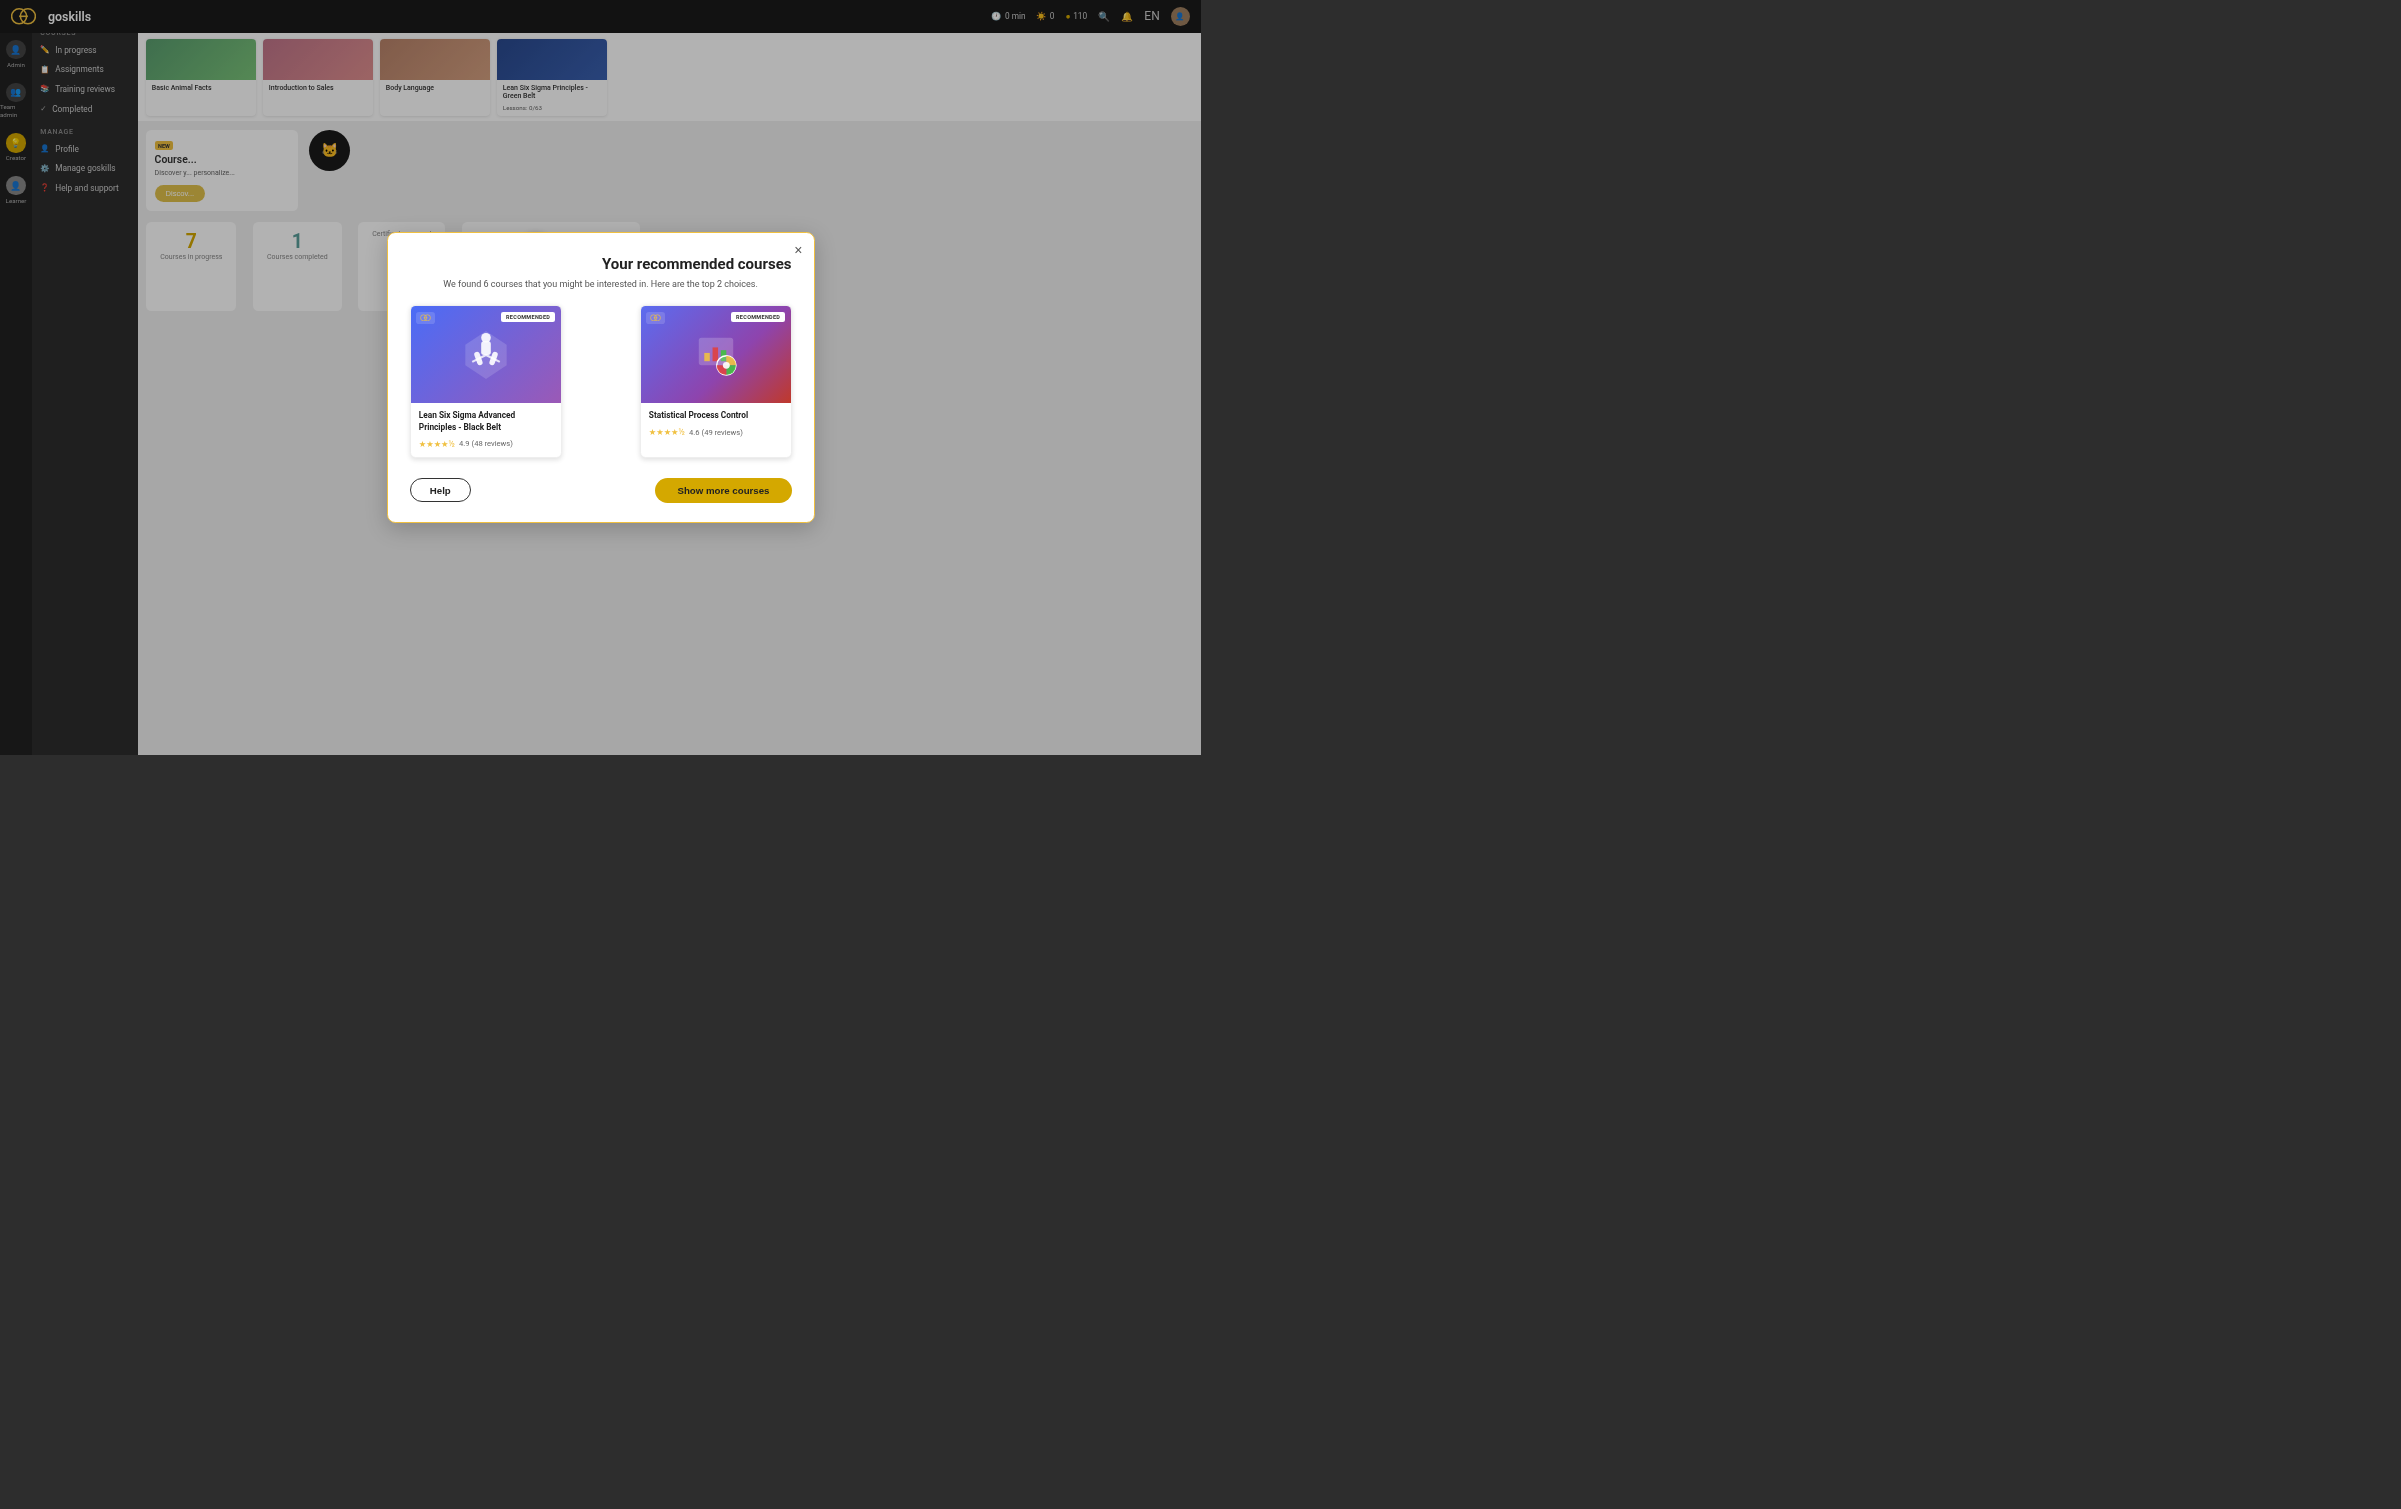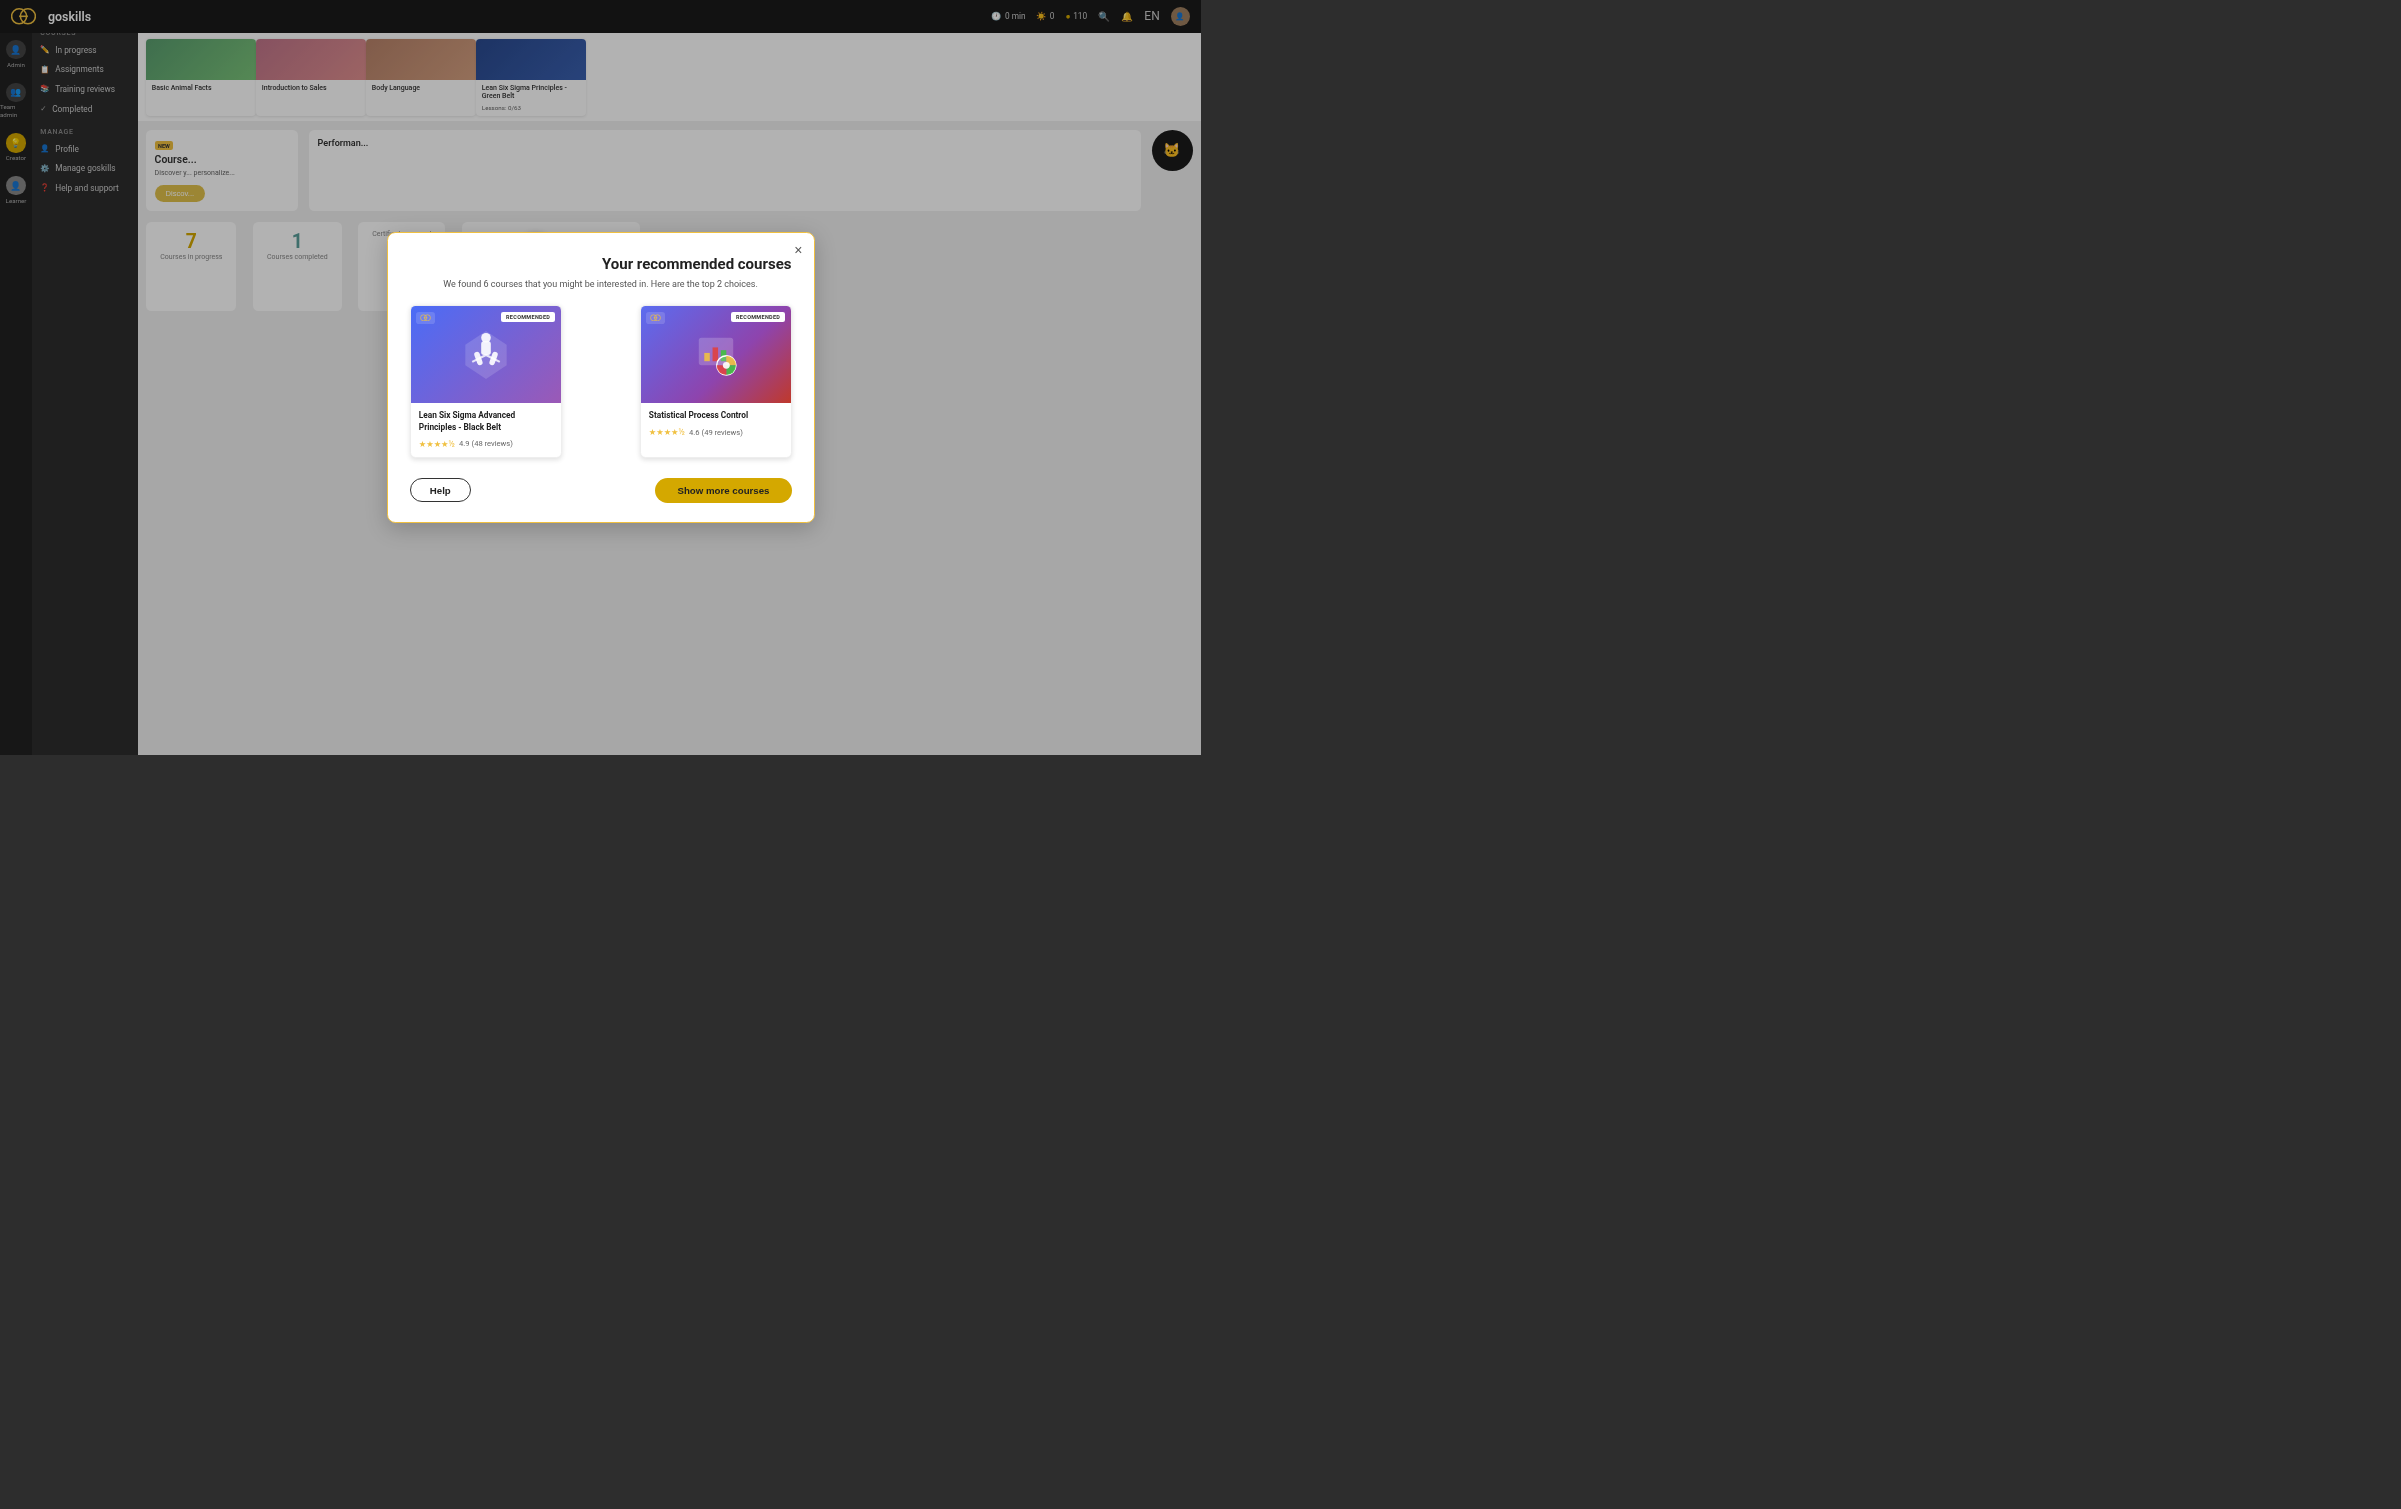--- a/index.html
+++ b/index.html
@@ -397,21 +397,21 @@
     <span>Manage goskills</span>
   </div>
   <div class="sidebar-item">
     <span class="sidebar-item-icon">❓</span>
     <span>Help and support</span>
   </div>
 </div>
 
 <div class="main-content">
 
-  <div style="display:flex; padding:5.5px 8.3px; background:white;">
+  <div style="display:flex; gap:7px; padding:5.5px 8.3px; background:white;">
     <div class="bg-course-card">
       <div class="bg-course-thumb" style="background:linear-gradient(135deg,#5a9e6f,#7bc47a);"></div>
       <div class="bg-course-title">Basic Animal Facts</div>
     </div>
     <div class="bg-course-card">
       <div class="bg-course-thumb" style="background:linear-gradient(135deg,#c0758a,#e09090);"></div>
       <div class="bg-course-title">Introduction to Sales</div>
     </div>
     <div class="bg-course-card">
       <div class="bg-course-thumb" style="background:linear-gradient(135deg,#b8836a,#d4a080);"></div>
@@ -423,23 +423,20 @@
       <div style="font-size:6.2px; padding:0 5.5px 4.1px; color:#666;">Lessons: 0/63</div>
     </div>
   </div>
 
   <div style="display:flex; padding:8.3px 8.3px 5.5px; gap:11px;">
     <div style="background:white; border-radius:5.5px; padding:8.3px; flex:1; max-width:152px;">
       <div class="bg-new-badge">NEW</div>
       <div class="bg-section-title">Course...</div>
       <div style="font-size:7px; color:#666; margin:2.8px 0;">Discover y... personalize...</div>
       <button class="bg-discover-btn" style="opacity:0.7;">Discov...</button>
-    </div>
-    <div style="flex:1; background:white; border-radius:5.5px; padding:8.3px;">
-      <div style="font-size:9px; font-weight:600; color:#333;">Performan...</div>
     </div>
 
     <div style="position:relative;">
       <div style="width:41px; height:41px; border-radius:50%; background:#1a1a1a; display:flex; align-items:center; justify-content:center;">
         <span style="font-size:14px;">🐱</span>
       </div>
     </div>
   </div>
 
   <div style="display:flex; gap:16.6px; padding:5.5px 8.3px;">

